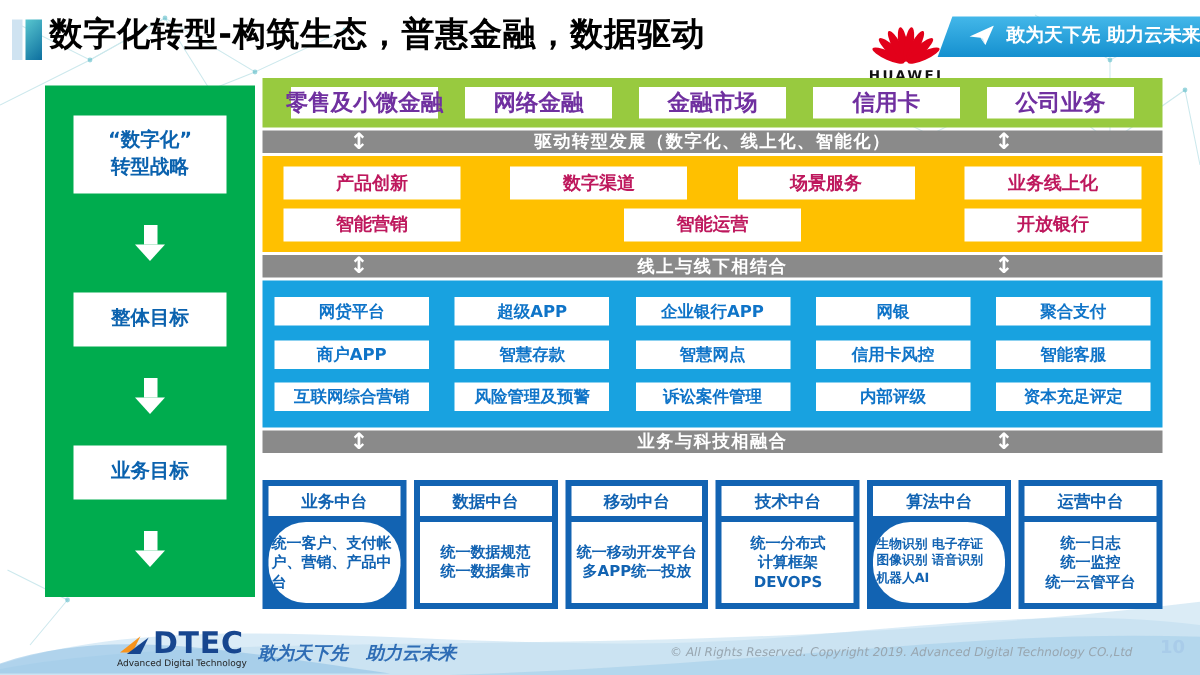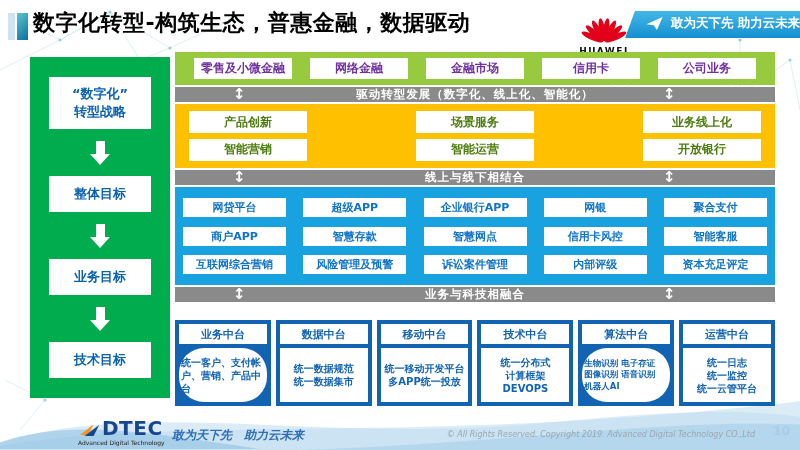--- a/index.html
+++ b/index.html
@@ -27,29 +27,29 @@
   .pillar-box.tall{height:52px;}
   .pillar-box.short{height:36px;}
   .v-arrow{display:flex;flex-direction:column;align-items:center;}
   .v-arrow .shaft{width:9px;height:13px;background:#fff;}
   .v-arrow .head{width:0;height:0;border-left:10px solid transparent;border-right:10px solid transparent;border-top:11px solid #fff;}
 
   
   .content{left:175px;top:52px;width:600px;}
   .content *{box-sizing:border-box;}
   .biz-row{height:33px;background:#98CA3F;display:flex;align-items:center;justify-content:space-around;padding:0 10px;}
-  .biz-box{width:98px;height:21px;background:#fff;color:#7030A0;font-weight:bold;font-size:12px;
+  .biz-box{width:98px;height:21px;background:#fff;color:#7030A0;font-weight:bold;font-size:15px;
            display:flex;align-items:center;justify-content:center;white-space:nowrap;}
   .graybar{height:15px;background:#8A8A8A;margin-top:2px;position:relative;display:flex;align-items:center;justify-content:center;
            color:#fff;font-size:11.5px;font-weight:bold;letter-spacing:1px;}
   .updown{position:absolute;top:-3px;font-size:15px;font-weight:bold;color:#fff;line-height:20px;}
   .updown.l{left:58px;} .updown.r{left:488px;}
   .ysec{margin-top:2px;height:64px;background:#FFC000;display:flex;flex-direction:column;justify-content:space-evenly;padding:2px 14px;}
   .yrow{display:flex;justify-content:space-between;}
-  .ybox{width:118px;height:22px;background:#fff;color:#4d7c0f;font-weight:bold;font-size:12px;
+  .ybox{width:118px;height:22px;background:#fff;color:#be185d;font-weight:bold;font-size:12px;
         display:flex;align-items:center;justify-content:center;white-space:nowrap;}
   .bsec{margin-top:2px;height:98px;background:#18A2E0;display:flex;flex-direction:column;justify-content:space-evenly;padding:2px 8px;}
   .brow{display:flex;justify-content:space-between;}
   .bbox{width:103px;height:19px;background:#fff;color:#0F74C8;font-weight:bold;font-size:11px;
         display:flex;align-items:center;justify-content:center;white-space:nowrap;}
   .psec{margin-top:18px;height:86px;display:flex;gap:5px;}
   .pcol{flex:1;background:#1263B2;padding:4px;display:flex;flex-direction:column;gap:4px;}
   .phead{height:20px;background:#fff;color:#1263B2;font-weight:bold;font-size:11px;flex:none;
          display:flex;align-items:center;justify-content:center;white-space:nowrap;}
   .pbody{flex:1;background:#fff;color:#1263B2;font-weight:bold;font-size:10px;line-height:1.3;
@@ -139,21 +139,20 @@
     <div class="pillar-box short">整体目标</div>
     <div class="v-arrow">
         <div class="shaft"></div>
         <div class="head"></div>
       </div>
     <div class="pillar-box short">业务目标</div>
     <div class="v-arrow">
         <div class="shaft"></div>
         <div class="head"></div>
       </div>
-    <div class="pillar-box short">技术目标</div>
   </div>
 
   <div class="layer content">
 
     <div class="biz-row">
       <div class="biz-box">零售及小微金融</div>
       <div class="biz-box">网络金融</div>
       <div class="biz-box">金融市场</div>
       <div class="biz-box">信用卡</div>
       <div class="biz-box">公司业务</div>
@@ -161,20 +160,21 @@
 
     <div class="graybar">
       <span class="updown l">↕</span>
       <span>驱动转型发展（数字化、线上化、智能化）</span>
       <span class="updown r">↕</span>
     </div>
 
     <div class="ysec">
       <div class="yrow">
         <div class="ybox">产品创新</div>
+        <div class="ybox">数字渠道</div>
         <div class="ybox">场景服务</div>
         <div class="ybox">业务线上化</div>
       </div>
       <div class="yrow">
         <div class="ybox">智能营销</div>
         <div class="ybox">智能运营</div>
         <div class="ybox">开放银行</div>
       </div>
     </div>
 

